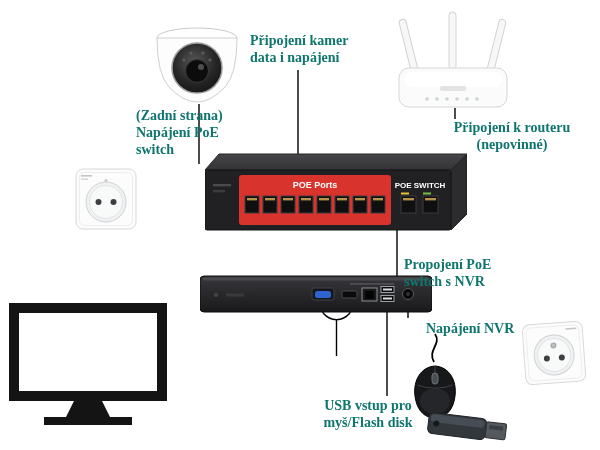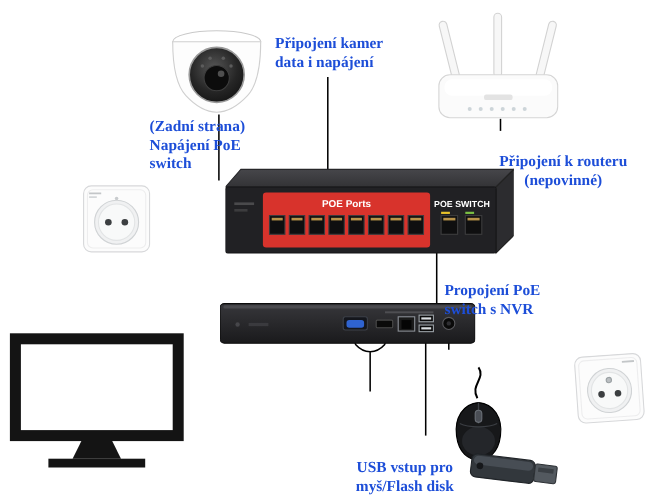--- a/index.html
+++ b/index.html
@@ -9,23 +9,23 @@
     font-family:"Liberation Serif", serif;
     position:relative;
     overflow:hidden;
   }
   .stage { position:absolute; left:0; top:0; width:600px; height:450px; background:#fff; }
   .lines { position:absolute; left:0; top:0; z-index:1; }
   .device { position:absolute; z-index:2; line-height:0; }
   .label {
     position:absolute; z-index:3;
     font-weight:bold; font-size:14px; line-height:1.22;
-    color:#1d4ed8; white-space:pre-line;
+    color:#0f766e; white-space:pre-line;
   }
-  .label.center { text-align:center;margin-top:20px; }
+  .label.center { text-align:center; }
 
   .lbl-camera   { left:250px; top:32px;  width:132px; }
   .lbl-back     { left:88px;  top:107px; width:120px;margin-left:48px; }
   .lbl-router   { left:437px; top:119px; width:150px; }
   .lbl-poenvr   { left:404px; top:236px; width:118px;margin-top:20px; }
   .lbl-nvrpower { left:426px; top:320px; width:120px; }
   .lbl-hdmi     { left:168px; top:358px; width:150px; }
   .lbl-usb      { left:308px; top:397px; width:120px; }
 
   .dev-camera      { left:155px; top:26px; }
@@ -237,16 +237,17 @@
 
   <div class="label lbl-camera">Připojení kamer
 data i napájení</div>
   <div class="label lbl-back">(Zadní strana)
 Napájení PoE
 switch</div>
   <div class="label lbl-router center">Připojení k routeru
 (nepovinné)</div>
   <div class="label lbl-poenvr">Propojení PoE
 switch s NVR</div>
+  <div class="label lbl-nvrpower">Napájení NVR</div>
   <div class="label lbl-usb center">USB vstup pro
 myš/Flash disk</div>
 
 </div>
 
 </body></html>

